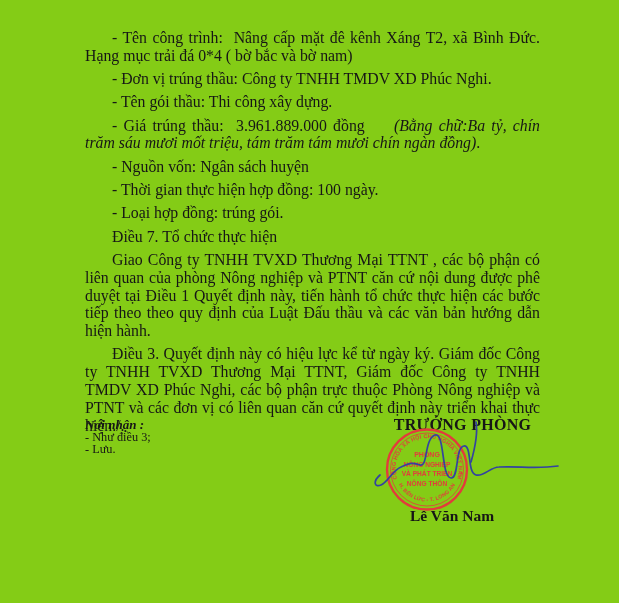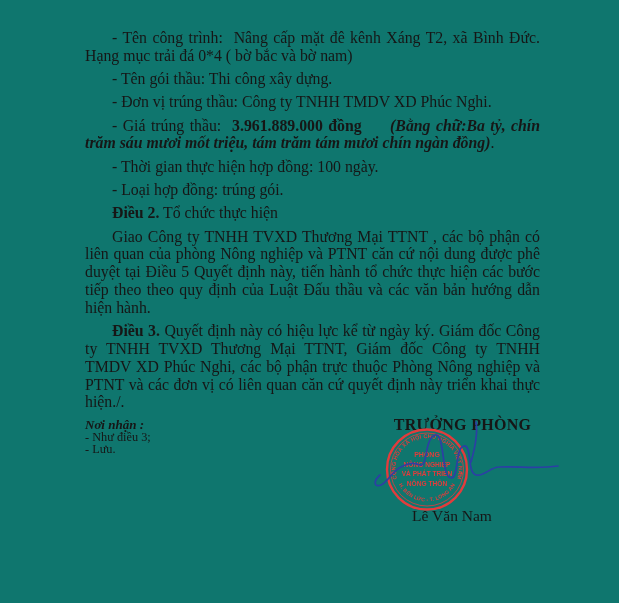--- a/index.html
+++ b/index.html
@@ -18,21 +18,21 @@
     top: 29px;
     width: 455px;
   }
   .content p {
     margin: 0 0 5.5px 0;
     font-size: 15.8px;
     line-height: 17.8px;
     text-align: justify;
     text-indent: 27px;
   }
-  .content p span.b  { font-weight: bold; }
+  .content p span.b  { font-weight: normal; }
   .content p span.i  { font-style: italic; margin-left: 23px; }
   .recipients {
     position: absolute;
     left: 85px;
     top: 419px;
     font-size: 12.3px;
     line-height: 11.8px;
   }
   .recipients .label {
     font-weight: bold;
@@ -57,43 +57,44 @@
     top: 421px;
     width: 210px;
     height: 103px;
   }
   .sign-name {
     position: absolute;
     left: 378px;
     top: 507px;
     width: 148px;
     text-align: center;
-    font-weight: normal;
+    font-weight: bold;
     font-size: 15.5px;
     white-space: nowrap;
   }
   
   .stamp-ring   { fill: none; stroke: var(--stamp-color); }
   .stamp-text   { fill: var(--stamp-color); font-weight: bold; font-family: "Liberation Sans", sans-serif; }
   .sig-stroke   { fill: none; stroke: var(--ink-color); stroke-width: 1.7; stroke-linecap: round; stroke-linejoin: round; opacity: 0.95; }
 </style>
 </head>
 <body>
 
-<div class="page" style="background: #0f766e; color: rgb(22, 22, 22);">
+<div class="page" style="background: #84cc16; color: rgb(22, 22, 22);">
 
   <div class="content">
       <p><span>- Tên công trình:&nbsp; Nâng cấp mặt đê kênh Xáng T2, xã Bình Đức. Hạng mục trải đá 0*4 ( bờ bắc và bờ nam)</span></p>
+      <p><span>- Đơn vị trúng thầu: Công ty TNHH TMDV XD Phúc Nghi.</span></p>
       <p><span>- Tên gói thầu: Thi công xây dựng.</span></p>
-      <p><span>- Đơn vị trúng thầu: Công ty TNHH TMDV XD Phúc Nghi.</span></p>
       <p><span>- Giá trúng thầu:&nbsp; </span><span class="b">3.961.889.000 đồng </span><span class="b i">(Bằng chữ:Ba tỷ, chín trăm sáu mươi mốt triệu, tám trăm tám mươi chín ngàn đồng)</span><span>.</span></p>
+      <p><span>- Nguồn vốn: Ngân sách huyện</span></p>
       <p><span>- Thời gian thực hiện hợp đồng: 100 ngày.</span></p>
       <p><span>- Loại hợp đồng: trúng gói.</span></p>
-      <p><span class="b">Điều 2.</span><span> Tổ chức thực hiện</span></p>
-      <p><span>Giao Công ty TNHH TVXD Thương Mại TTNT , các bộ phận có liên quan của phòng Nông nghiệp và PTNT căn cứ nội dung được phê duyệt tại Điều 5 Quyết định này, tiến hành tổ chức thực hiện các bước tiếp theo theo quy định của Luật Đấu thầu và các văn bản hướng dẫn hiện hành.</span></p>
+      <p><span class="b">Điều 7.</span><span> Tổ chức thực hiện</span></p>
+      <p><span>Giao Công ty TNHH TVXD Thương Mại TTNT , các bộ phận có liên quan của phòng Nông nghiệp và PTNT căn cứ nội dung được phê duyệt tại Điều 1 Quyết định này, tiến hành tổ chức thực hiện các bước tiếp theo theo quy định của Luật Đấu thầu và các văn bản hướng dẫn hiện hành.</span></p>
       <p><span class="b">Điều 3.</span><span> Quyết định này có hiệu lực kể từ ngày ký. Giám đốc Công ty TNHH TVXD Thương Mại TTNT, Giám đốc Công ty TNHH TMDV XD Phúc Nghi, các bộ phận trực thuộc Phòng Nông nghiệp và PTNT và các đơn vị có liên quan căn cứ quyết định này triển khai thực hiện./.</span></p>
     </div>
 
   <div class="recipients">
     <div class="label">Nơi nhận :</div>
     <div>- Như điều 3;</div>
     <div>- Lưu.</div>
   </div>
 
   <div class="sign-title">TRƯỞNG PHÒNG</div>

